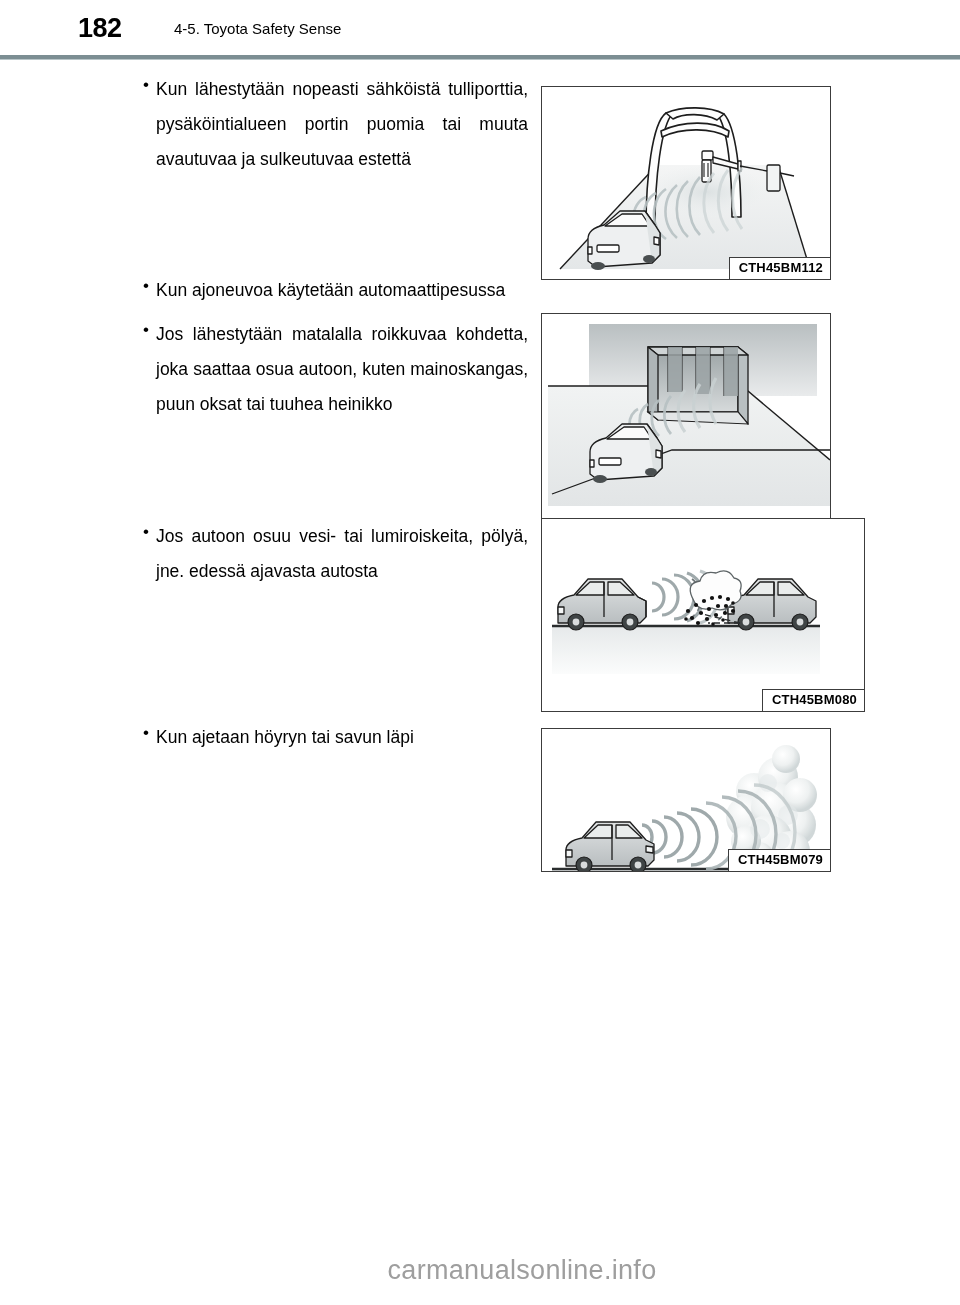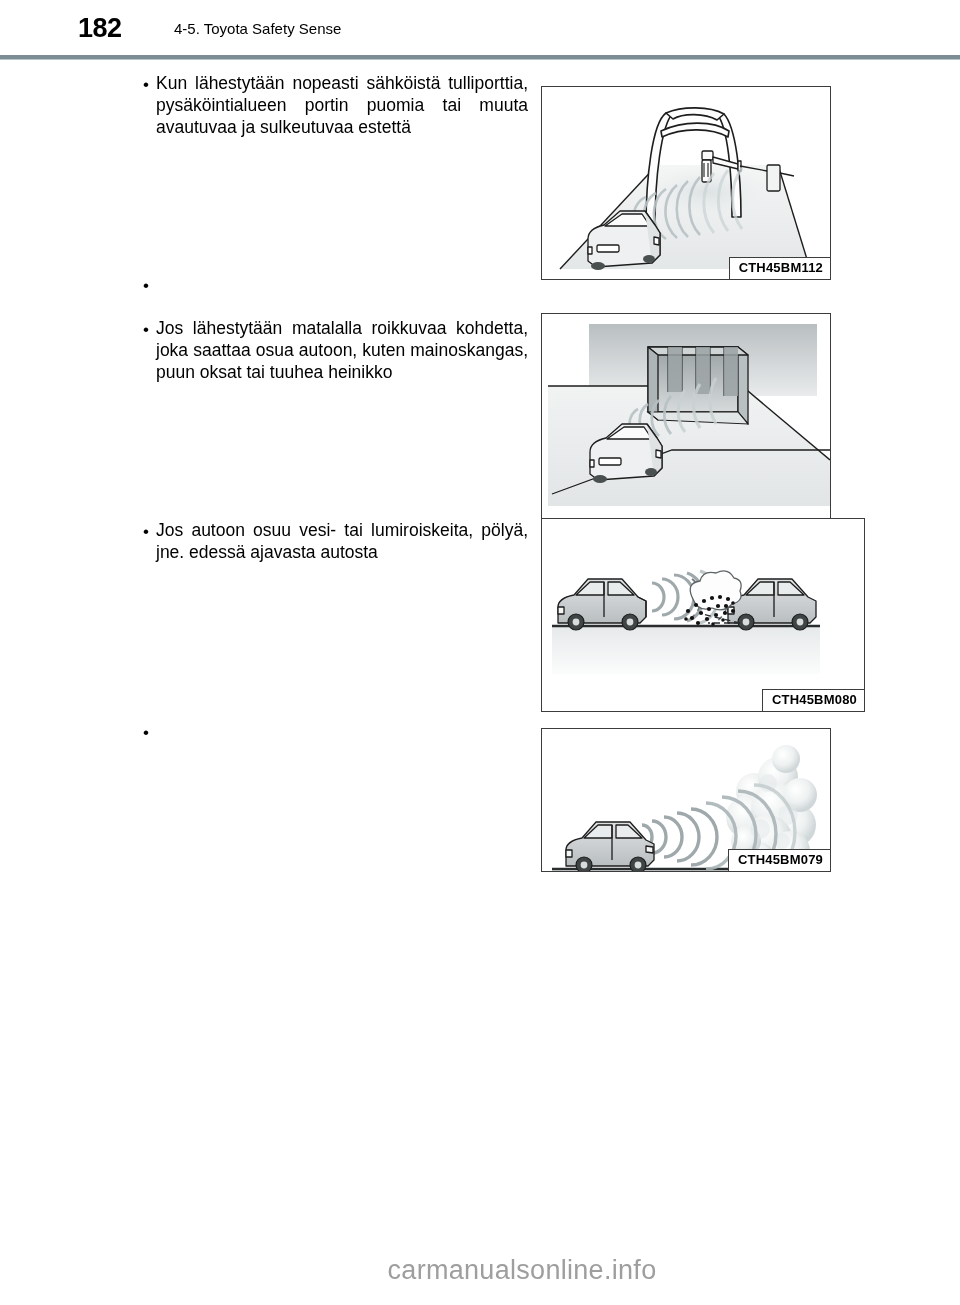--- a/index.html
+++ b/index.html
@@ -59,21 +59,21 @@
   .bullet-dot {
     width: 13px;
     min-width: 13px;
     font-size: 17px;
     line-height: 25px;
     text-align: left;
     padding-top: 0px;
   }
   .bullet-text {
     font-size: 17.5px;
-    line-height: 22px;
+    line-height: 35px;
     text-align: justify;
     text-justify: inter-word;
     white-space: pre-line;
   }
   .bullet-text.nowrap {
     text-align: left;
     white-space: nowrap;
   }
 
   
@@ -130,34 +130,36 @@
 
 <div id="content">
 
   <div class="bullet-block col-narrow" style="left:143px; top:14px;">
     <div class="bullet-dot">•</div>
     <div class="bullet-text">Kun lähestytään nopeasti sähköistä tulliporttia, pysäköintialueen portin puomia tai muuta avautuvaa ja sulkeutuvaa estettä</div>
   </div>
 
   <div class="bullet-block col-wide" style="left:143px; top:215px;">
     <div class="bullet-dot">•</div>
+    <div class="bullet-text nowrap">Kun ajoneuvoa käytetään automaattipesussa</div>
   </div>
 
   <div class="bullet-block col-narrow" style="left:143px; top:259px;">
     <div class="bullet-dot">•</div>
     <div class="bullet-text">Jos lähestytään matalalla roikkuvaa kohdetta, joka saattaa osua autoon, kuten mainoskangas, puun oksat tai tuuhea heinikko</div>
   </div>
 
   <div class="bullet-block col-narrow" style="left:143px; top:461px;">
     <div class="bullet-dot">•</div>
     <div class="bullet-text">Jos autoon osuu vesi- tai lumiroiskeita, pölyä, jne. edessä ajavasta autosta</div>
   </div>
 
   <div class="bullet-block col-wide" style="left:143px; top:662px;">
     <div class="bullet-dot">•</div>
+    <div class="bullet-text nowrap">Kun ajetaan höyryn tai savun läpi</div>
   </div>
 
   <div class="figure" id="fig-1" style="left:541px; top:28px; width:290px; height:194px;">
     <svg width="288" height="192" viewBox="0 0 288 192">
       <defs>
         <linearGradient id="g1road" x1="0" y1="0" x2="0" y2="1">
           <stop offset="0%" stop-color="#f4f5f5"></stop>
           <stop offset="100%" stop-color="#e4e7e8"></stop>
         </linearGradient>
         <radialGradient id="g1glow" cx="50%" cy="50%" r="50%">

